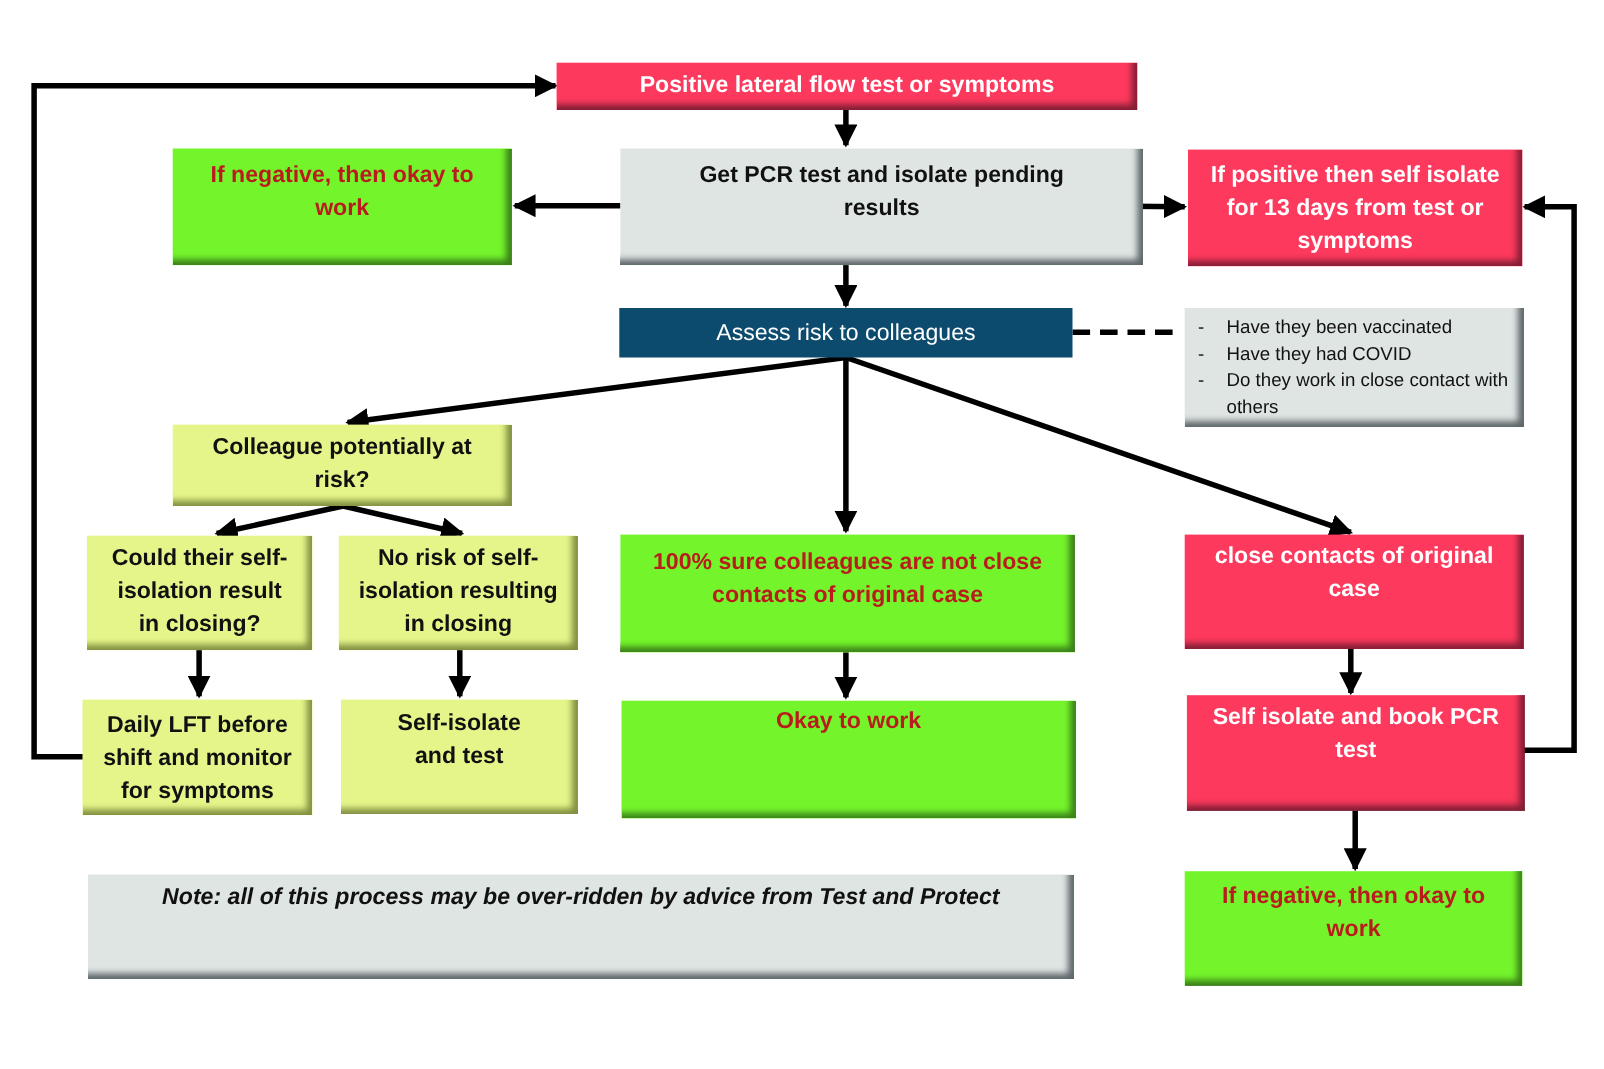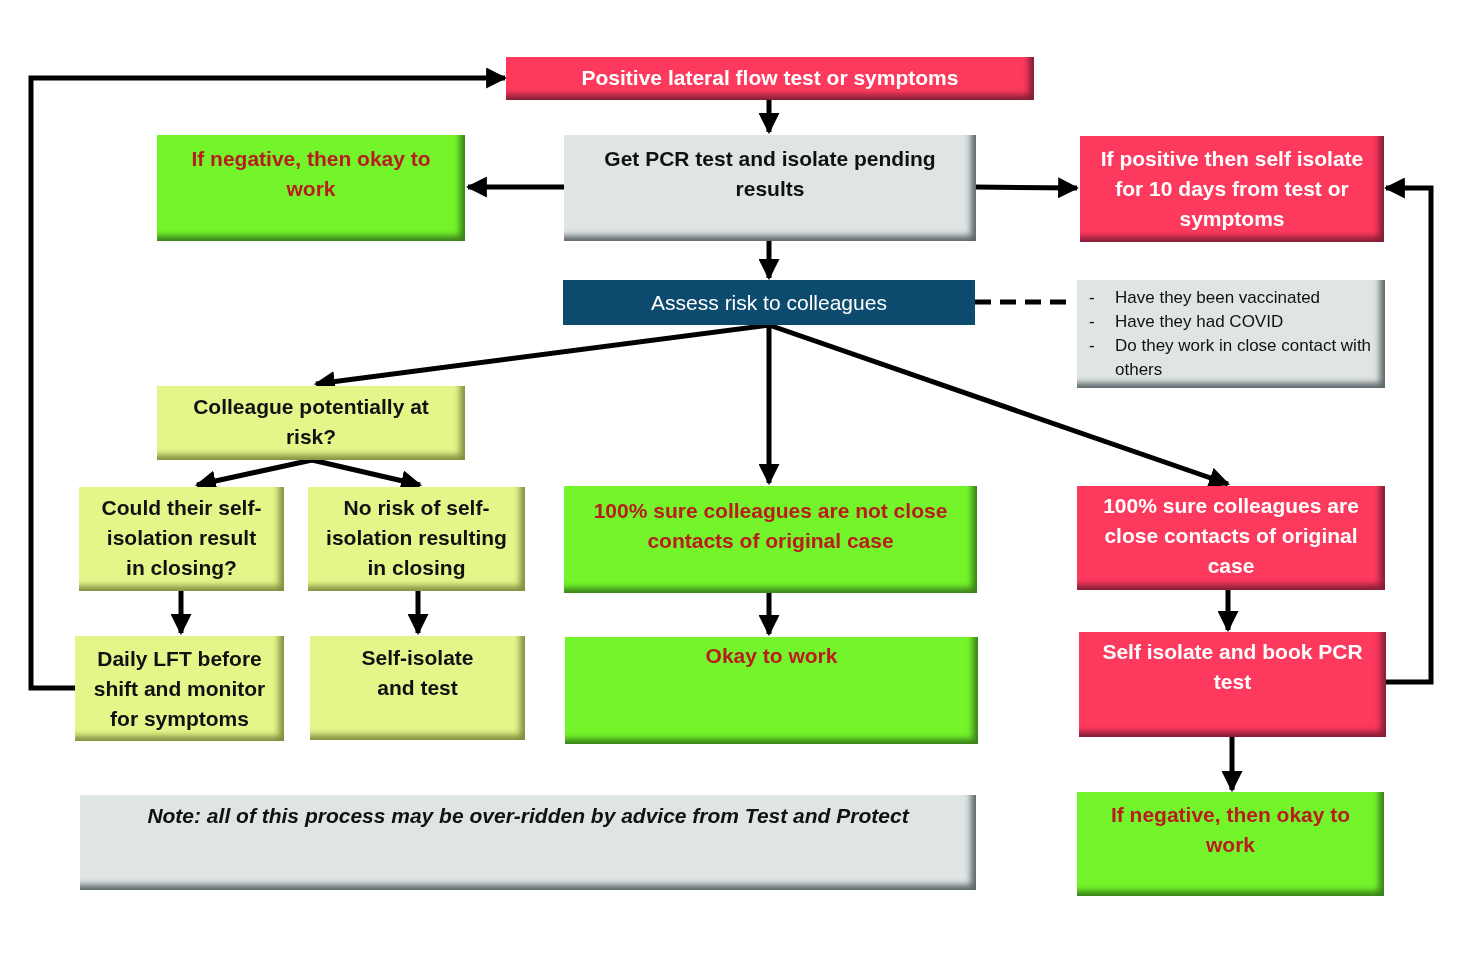--- a/index.html
+++ b/index.html
@@ -54,33 +54,33 @@
     <line x1="1228" y1="590" x2="1228" y2="630" marker-end="url(#ah)"></line>
     <line x1="1232" y1="737" x2="1232" y2="790" marker-end="url(#ah)"></line>
     <polyline points="1385,682 1431,682 1431,188 1386,188" marker-end="url(#ah)"></polyline>
   </g>
 </svg>
 
 <div class="node red center-v" style="left:506px; top:57px; width:528px; height:43px; padding-top:2px;">
   <span>Positive lateral flow test or symptoms</span>
 </div>
 
-<div class="node gray" style="left:564px; top:135px; width:412px; height:106px; padding-top:9px;">
+<div class="node gray" style="left:564px; top:135px; width:475px; height:106px; padding-top:9px;">
   <span>Get PCR test and isolate pending</span>
   <span>results</span>
 </div>
 
 <div class="node green" style="left:157px; top:135px; width:308px; height:106px; padding-top:9px;">
   <span>If negative, then okay to</span>
   <span>work</span>
 </div>
 
 <div class="node red" style="left:1080px; top:136px; width:304px; height:106px; padding-top:8px;">
   <span>If positive then self isolate</span>
-  <span>for 10 days from test or</span>
+  <span>for 13 days from test or</span>
   <span>symptoms</span>
 </div>
 
 <div class="node black" style="left:563px; top:280px; width:412px; height:45px;">
   <span>Assess risk to colleagues</span>
 </div>
 
 <div class="node gray checklist" style="left:1077px; top:280px; width:308px; height:108px;">
   <ul>
     <li>
@@ -129,21 +129,20 @@
 <div class="node green" style="left:564px; top:486px; width:413px; height:107px; padding-top:10px;">
   <span>100% sure colleagues are not close</span>
   <span>contacts of original case</span>
 </div>
 
 <div class="node green" style="left:565px; top:637px; width:413px; height:107px; ">
   <span>Okay to work</span>
 </div>
 
 <div class="node red" style="left:1077px; top:486px; width:308px; height:104px; padding-top:5px;">
-  <span>100% sure colleagues are</span>
   <span>close contacts of original</span>
   <span>case</span>
 </div>
 
 <div class="node red" style="left:1079px; top:632px; width:307px; height:105px; padding-top:5px;">
   <span>Self isolate and book PCR</span>
   <span>test</span>
 </div>
 
 <div class="node green" style="left:1077px; top:792px; width:307px; height:104px; padding-top:8px;">

